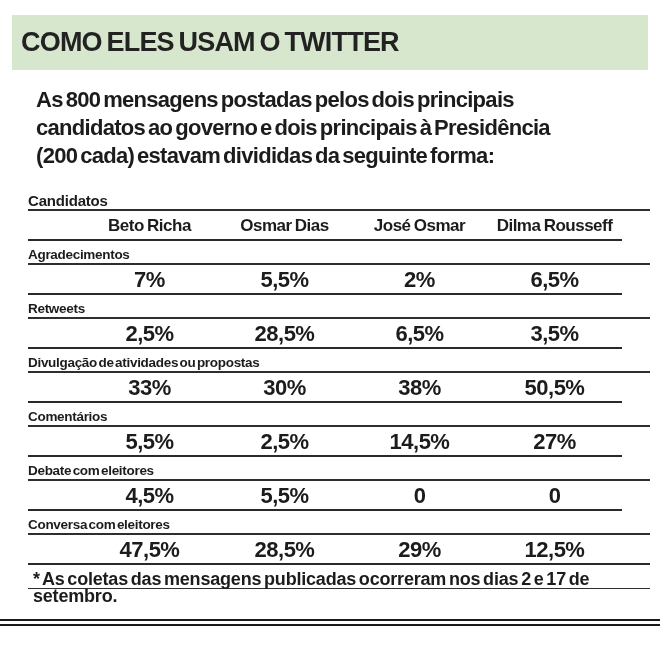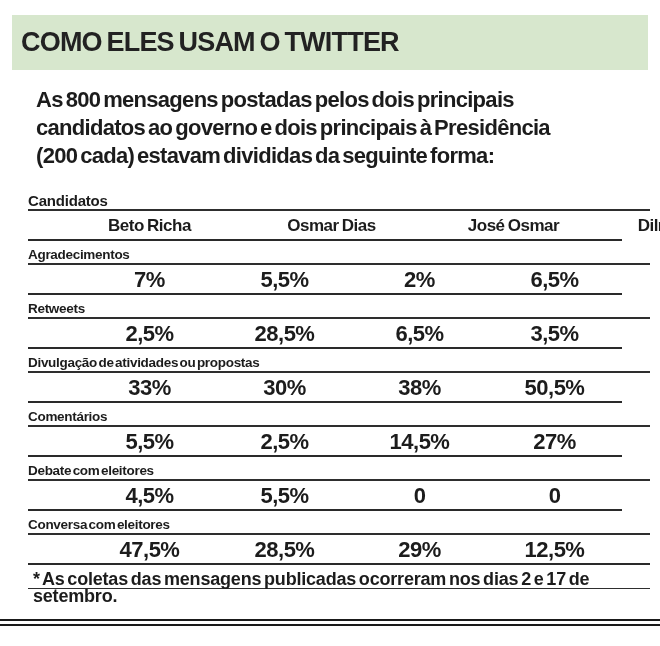--- a/index.html
+++ b/index.html
@@ -75,21 +75,20 @@
     margin-left: 54px;
     text-align: center;
   }
   .header-cols {
     height: 28px;
     line-height: 30px;
     font-size: 17px;
     font-weight: 700;
     letter-spacing: -0.5px;
     word-spacing: -1px;
-    gap: 47px;
   }
   .cat-label {
     font-size: 13.5px;
     font-weight: 700;
     letter-spacing: -0.3px;
     word-spacing: -2px;
     padding-top: 5px;
     height: 17.5px;
     line-height: 17.5px;
   }

